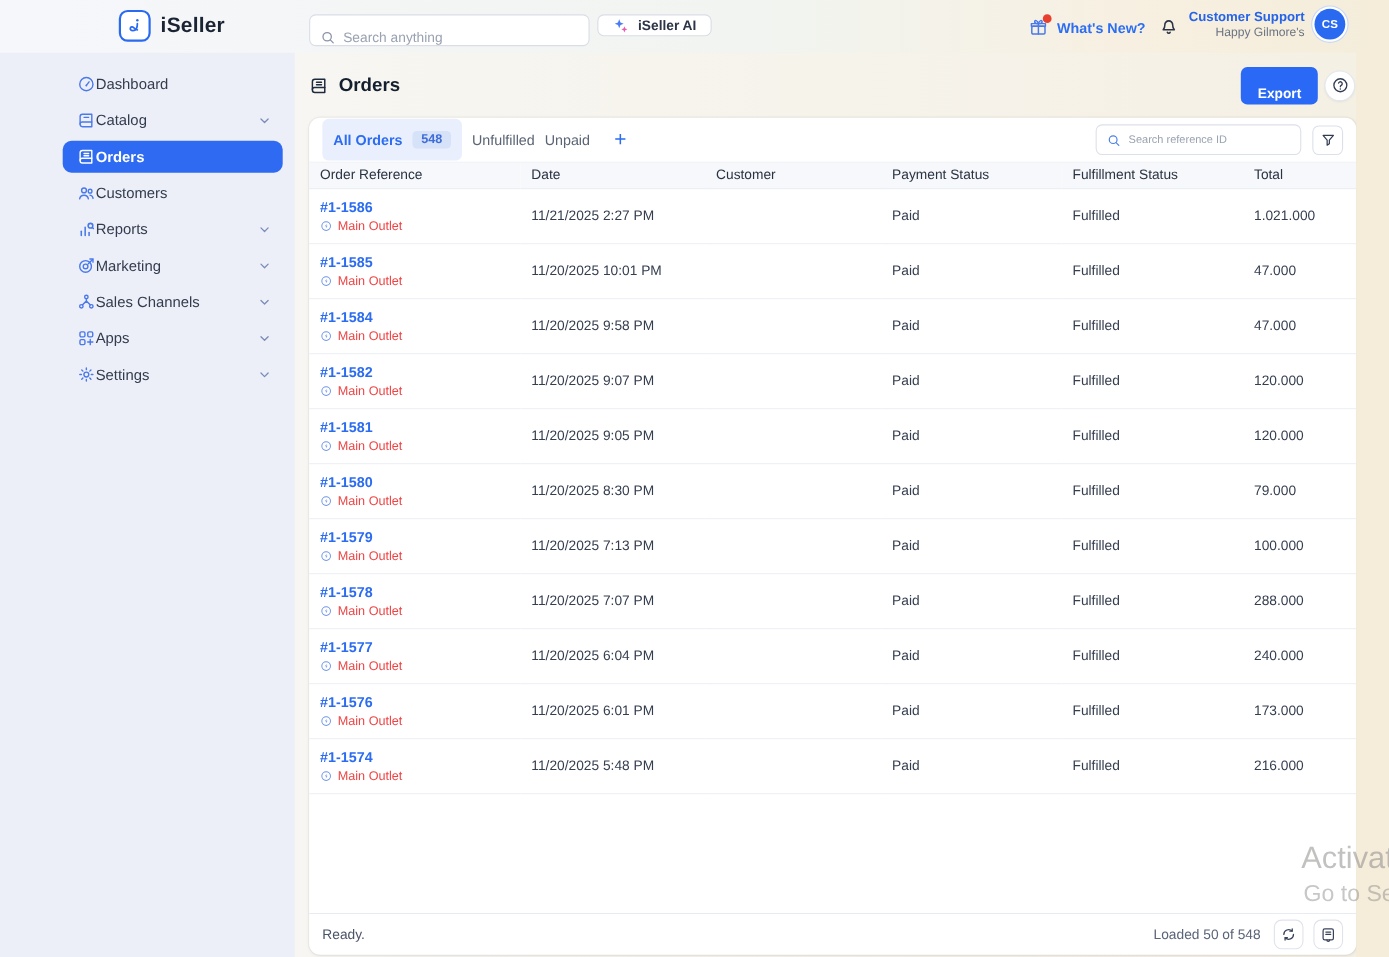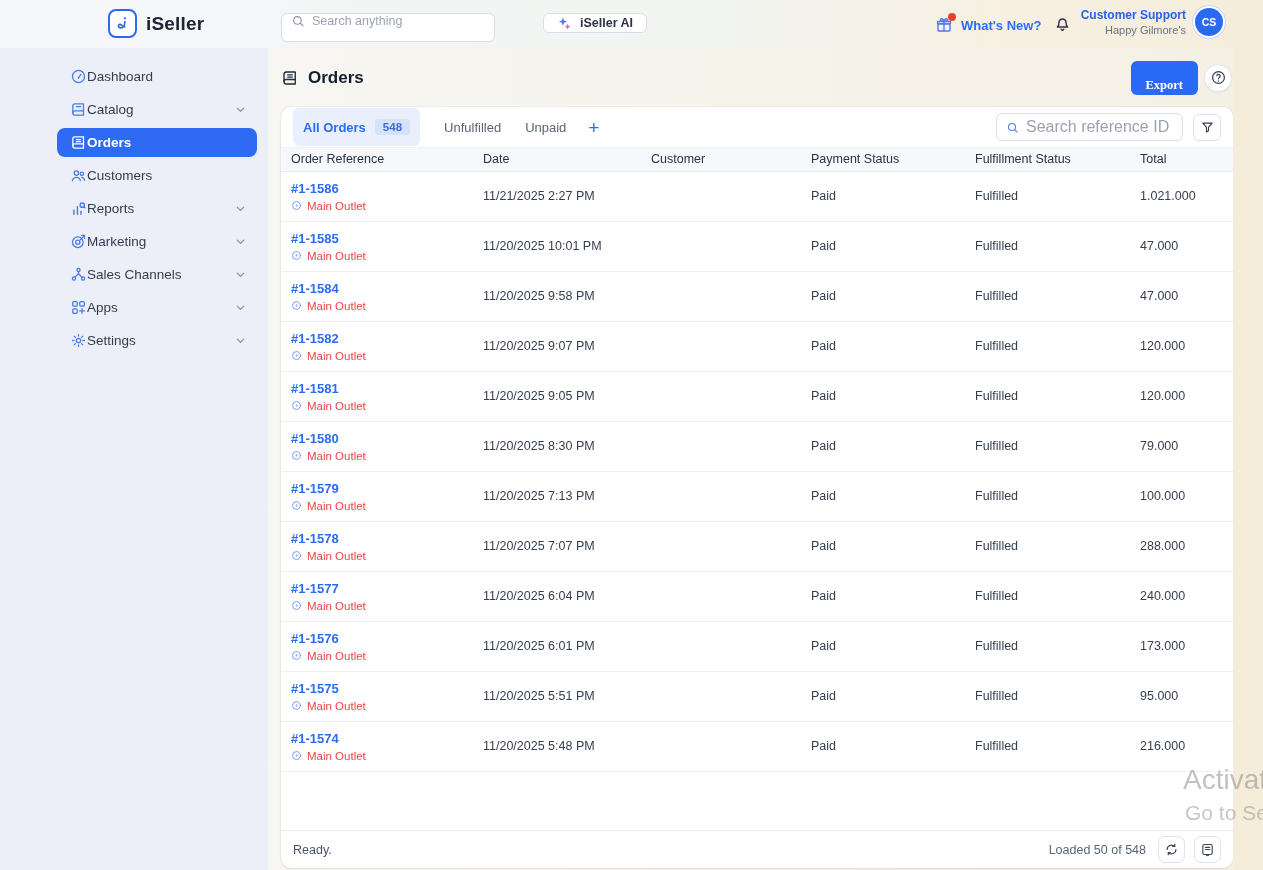--- a/index.html
+++ b/index.html
@@ -9,22 +9,22 @@
          background:linear-gradient(90deg,#f5f6fa 0%,#f2f4f1 50%,#f6efe1 78%,#f4ecdb 100%); }
 
   
   .topbar { position:absolute; top:0; left:0; width:100%; height:48px;
             background:linear-gradient(90deg,#f6f7fb 0%,#f1f4f0 55%,#f7f0e2 80%,#f5edda 100%); }
   .logo { position:absolute; left:108px; top:9px; display:flex; align-items:center; gap:9px; }
   .logo-mark { width:29px; height:29px; border:2px solid #2a6af0; border-radius:8px; background:#fff;
                display:flex; align-items:center; justify-content:center; color:#2a6af0; }
   .logo-mark svg { width:19px; height:19px; }
   .logo-text { font-size:19px; font-weight:700; color:#1b2433; letter-spacing:.2px; }
-  .global-search { position:absolute; left:281px; top:13px; width:214px; height:29px; background:#fff;
-                   border:1px solid #d9dde6; border-radius:6px; display:flex; align-items:flex-start; padding:0 9px; gap:7px; }
+  .global-search { position:absolute; left:281px; top:13px; width:255px; height:29px; background:#fff;
+                   border:1px solid #d9dde6; border-radius:6px; display:flex; align-items:flex-end; padding:0 9px; gap:7px; }
   .global-search svg { width:14px; height:14px; color:#8b93a5; flex:none; }
   .global-search input { border:none; outline:none; background:transparent; width:100%; font-size:12.5px;
                          font-family:"Liberation Sans",sans-serif; color:#333; }
   .global-search input::placeholder { color:#9aa2b1; }
   .ai-btn { position:absolute; left:543px; top:13px; height:20px; padding:0 13px; background:#fff;
             border:1px solid #d9dde6; border-radius:6px; display:flex; align-items:center; gap:8px;
             font-size:12.5px; font-weight:600; color:#2c3545; cursor:pointer; font-family:"Liberation Sans",sans-serif;}
   .ai-btn svg { width:15px; height:15px; }
   .whats-new { position:absolute; left:935px; top:13px; height:24px; display:flex; align-items:center; gap:8px;
                cursor:pointer; }
@@ -56,42 +56,42 @@
   .nav-item.active .nav-label { font-weight:700; }
 
   
   .main { position:absolute; top:48px; left:268px; width:965px; height:822px;
           background:linear-gradient(90deg,#f7f6f2,#f5f0e4); }
   .title-row { position:absolute; top:0; left:13px; right:0; height:59px; display:flex; align-items:center; }
   .title-row .t-ic { width:18px; height:18px; color:#1e2a3d; margin-right:9px; }
   .page-title { font-size:17px; font-weight:800; color:#131e2e; }
   .title-sp { flex:1; }
   .export-btn { height:29px; padding:17px 15px; background:#2a69f5; color:#fff; border:none; border-radius:6px;
-                font-size:12.5px; font-weight:700; cursor:pointer; font-family:Liberation Serif, serif; margin-right:6px; }
+                font-size:12.5px; font-weight:700; cursor:pointer; font-family:Liberation Sans, sans-serif; margin-right:6px; }
   .help-btn { width:28px; height:28px; border-radius:50%; background:#fff; border:1px solid #e3e7ee;
               color:#333d52; display:flex; align-items:center; justify-content:center; cursor:pointer; margin-right:1px;
               box-shadow:0 1px 2px rgba(20,30,55,.06); }
   .help-btn svg { width:17px; height:17px; }
 
   
   .card { position:absolute; left:13px; top:59px; width:952px; height:761px; background:#fff; border-radius:10px;
           box-shadow:0 1px 3px rgba(16,24,40,.08), 0 0 0 1px rgba(16,24,40,.03);
           display:flex; flex-direction:column; z-index:1; }
   .tabs-row { height:41px; flex:none; display:flex; align-items:center; padding:0 12px; border-bottom:1px solid #eef0f4; }
   .tab { font-size:13px; color:#5a6474; cursor:pointer; }
-  .tab + .tab { margin-left:24px; }
+  .tab + .tab { margin-left:9px; }
   .tab.active { display:flex; align-items:center; gap:9px; background:#e9effc; border-radius:6px; height:38px;
                 padding:0 10px; color:#2b6cf0; font-weight:700; }
   .badge { background:#d6e2f8; color:#3e6cd8; border-radius:4px; font-size:11.5px; font-weight:600; padding:2px 8px; }
   .tab-add { margin-left:22px; background:none; border:none; color:#2b6cf0; font-size:19px; line-height:1;
              cursor:pointer; font-family:"Liberation Sans",sans-serif; }
   .ref-search { margin-left:auto; width:187px; height:28px; border:1px solid #dce0e8; border-radius:6px; background:#fff;
                 display:flex; align-items:center; padding:0 9px; gap:7px; }
   .ref-search svg { width:13px; height:13px; color:#4c80e8; flex:none; }
-  .ref-search input { border:none; outline:none; background:transparent; width:100%; font-size:16px;
+  .ref-search input { border:none; outline:none; background:transparent; width:100%; font-size:10px;
                       font-family:"Liberation Sans",sans-serif; color:#333; }
   .ref-search input::placeholder { color:#9aa2b1; }
   .filter-btn { margin-left:10px; width:28px; height:27px; border:1px solid #dce0e8; border-radius:6px; background:#fff;
                 color:#333d52; display:flex; align-items:center; justify-content:center; cursor:pointer; }
   .filter-btn svg { width:15px; height:15px; }
 
   table { width:952px; border-collapse:collapse; table-layout:fixed; flex:none; }
   thead th { height:23px; background:#f7f8fb; font-size:12.5px; font-weight:400; color:#2a3342; text-align:left;
              padding:0 0 0 10px; border-bottom:1px solid #e9edf2; }
   tbody td { height:50px; border-bottom:1px solid #edf0f5; font-size:12.5px; color:#353e4f; padding:0 0 0 10px;
@@ -609,39 +609,20 @@
         <span class="outlet-label">Main Outlet</span>
       </div>
     </td>
     <td class="c-date">11/20/2025 6:01 PM</td>
     <td class="c-customer"></td>
     <td class="c-payment">Paid</td>
     <td class="c-fulfillment">Fulfilled</td>
     <td class="c-total">173.000</td>
   </tr>
 
-  <tr class="order-row">
-    <td>
-      <div class="ref-line">
-        <a class="ref">#1-1575</a>
-
-      </div>
-      <div class="outlet">
-        <svg>
-                    <use href="#i-bolt"></use>
-                  </svg>
-        <span class="outlet-label">Main Outlet</span>
-      </div>
-    </td>
-    <td class="c-date">11/20/2025 5:51 PM</td>
-    <td class="c-customer"></td>
-    <td class="c-payment">Paid</td>
-    <td class="c-fulfillment">Fulfilled</td>
-    <td class="c-total">95.000</td>
-  </tr>
 
   <tr class="order-row">
     <td>
       <div class="ref-line">
         <a class="ref">#1-1574</a>
 
       </div>
       <div class="outlet">
         <svg>
                     <use href="#i-bolt"></use>

